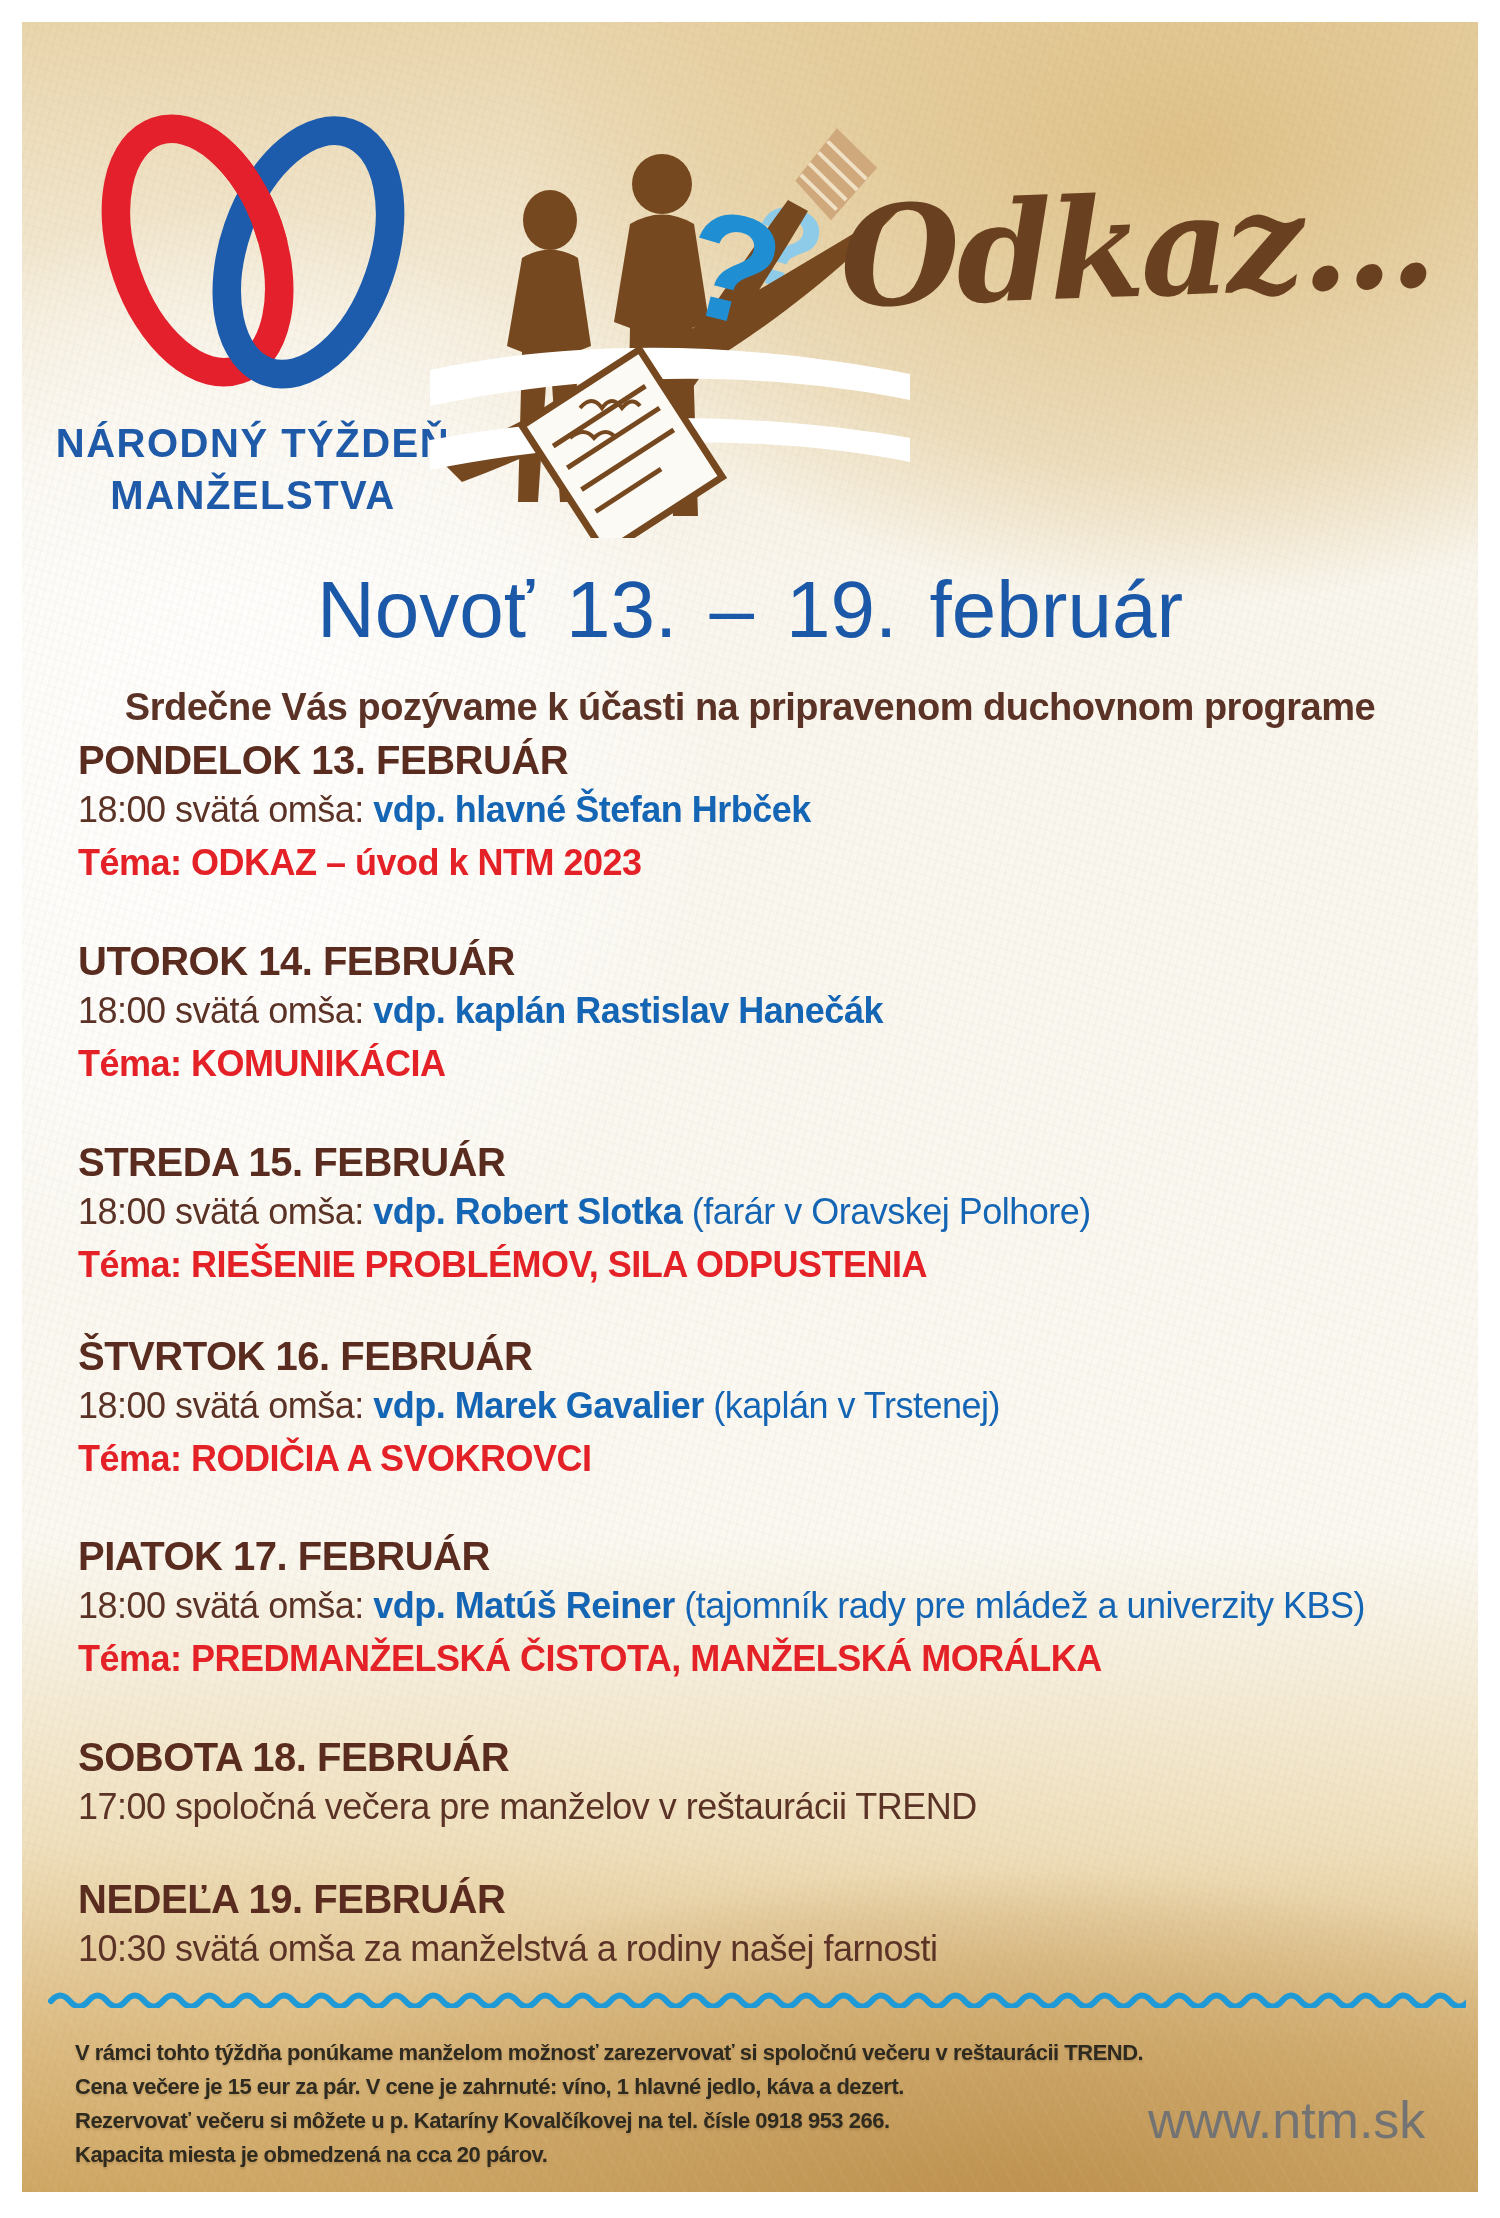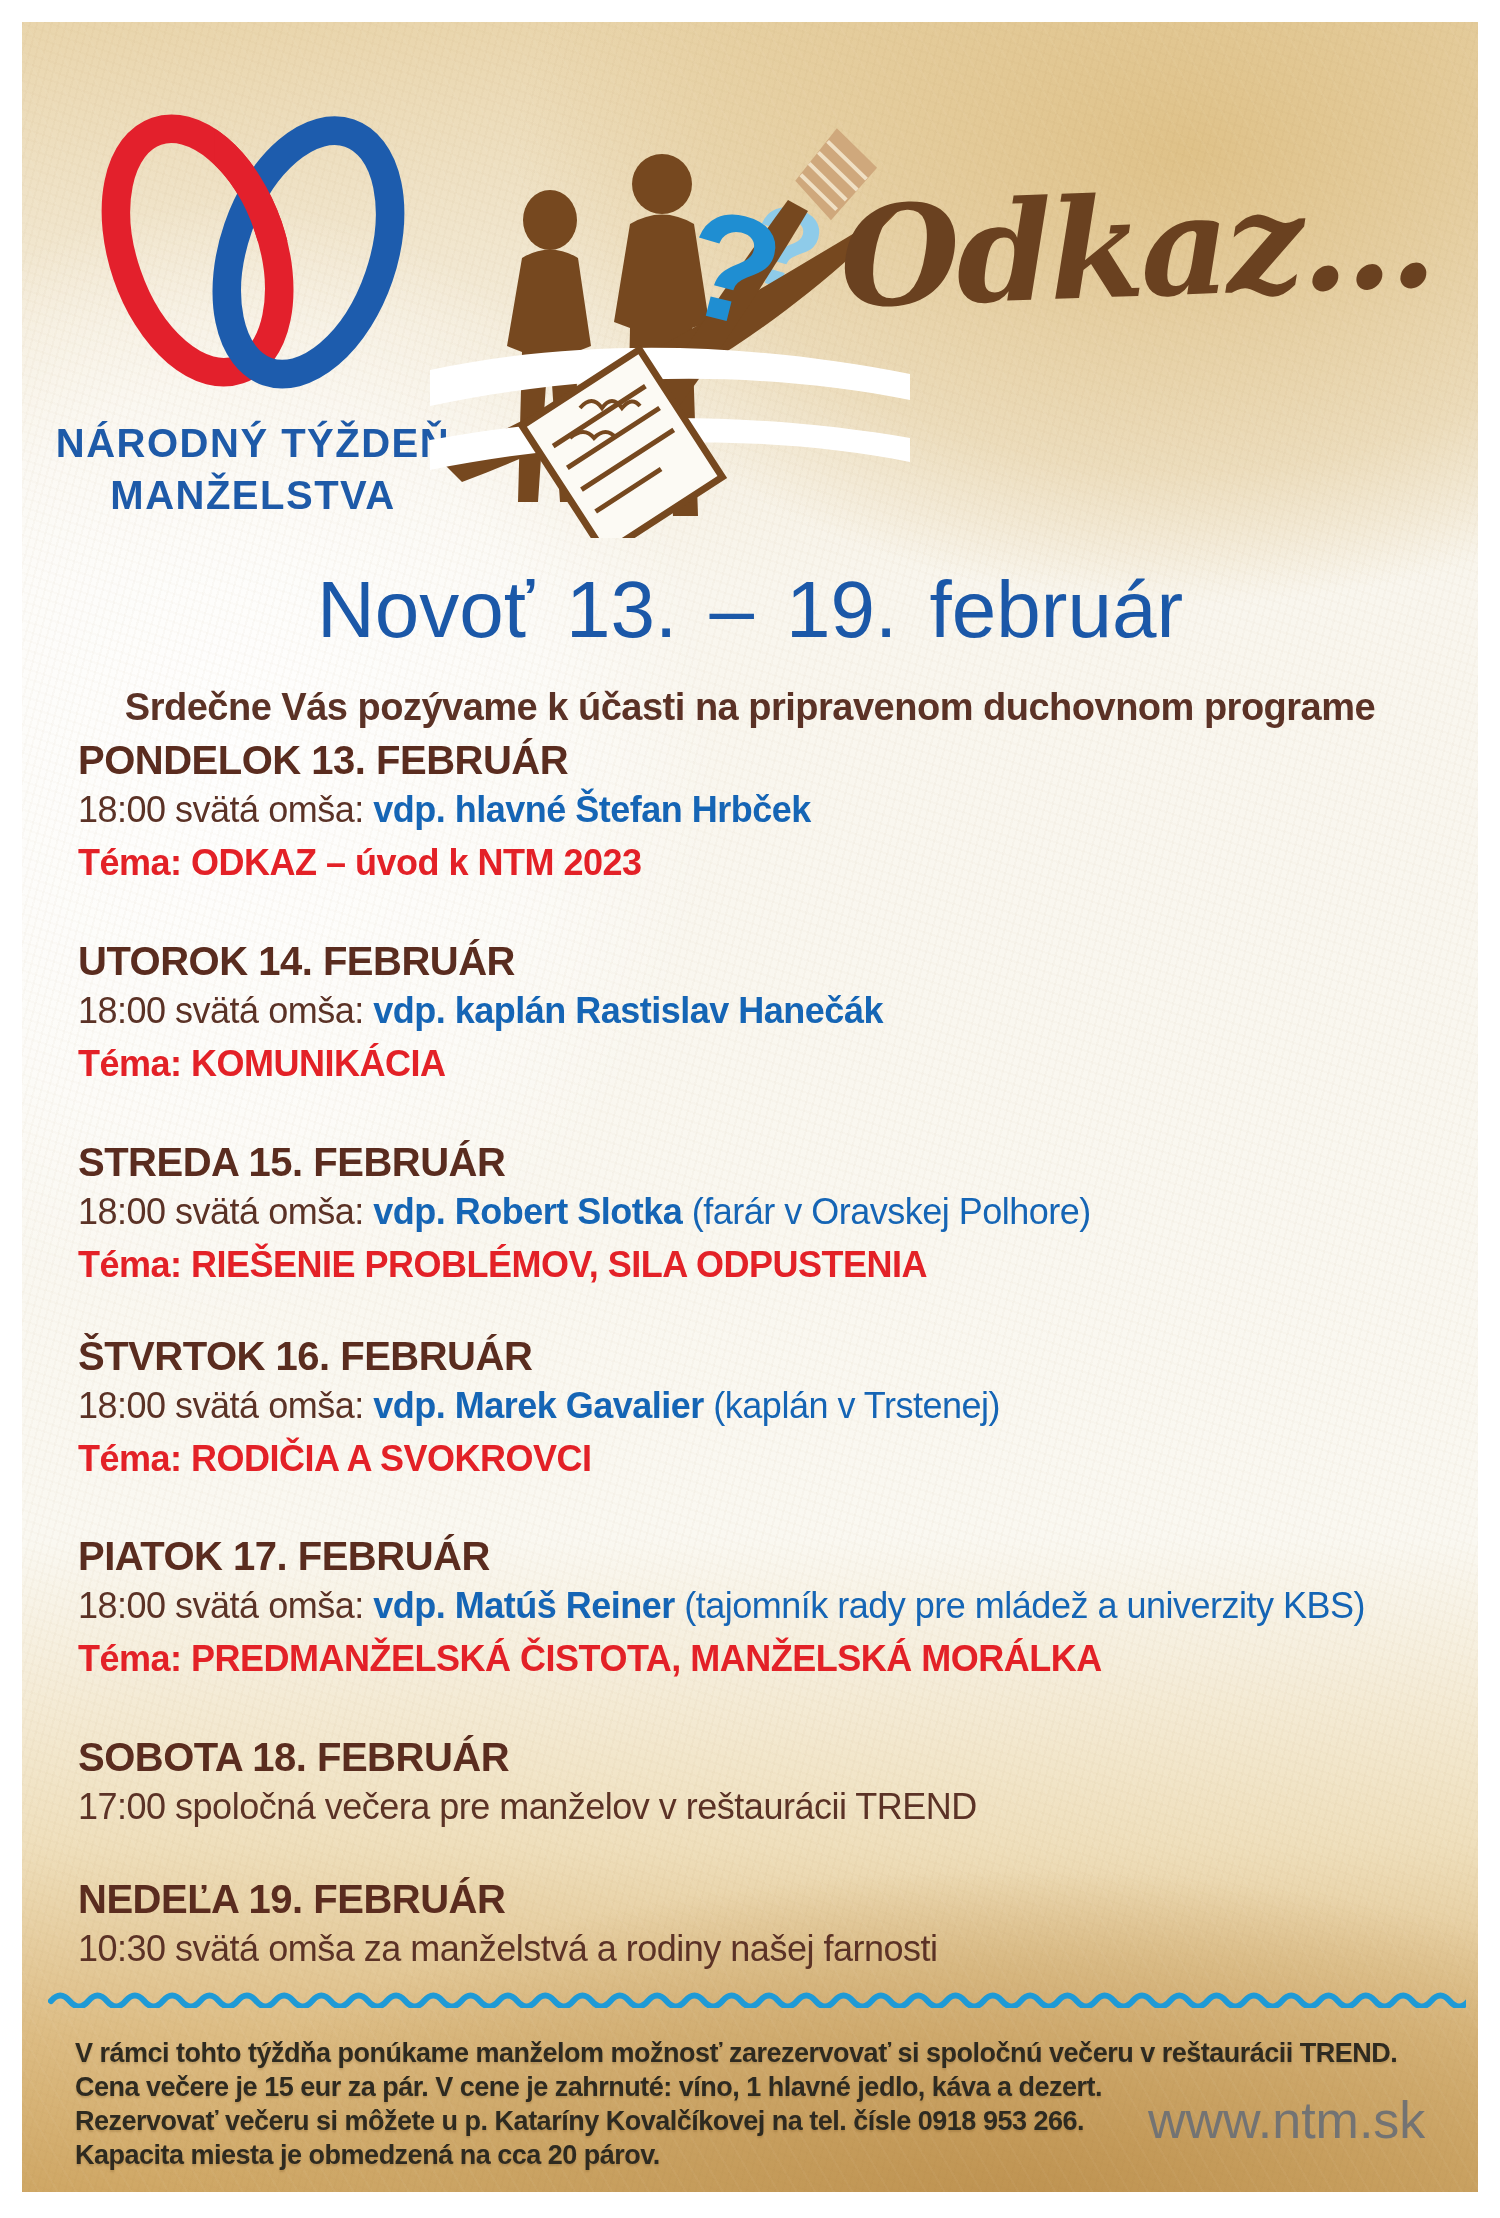--- a/index.html
+++ b/index.html
@@ -36,21 +36,21 @@
   
   .day{left:78px;right:30px;white-space:nowrap;}
   .day-title{font-weight:bold;font-size:40px;line-height:46px;color:#5a2c1f;letter-spacing:-0.5px;}
   .day-line{font-size:36px;line-height:53px;letter-spacing:-0.5px;}
   .t-brown{color:#5b3226;}
   .t-name{color:#1565b5;font-weight:bold;}
   .t-note{color:#1565b5;margin-top:16px;}
   .t-red{color:#e32127;font-weight:bold;}
   
   .wave{left:48px;top:1986px;width:1418px;height:22px;}
-  .footer-lines{left:75px;top:2036px;font-weight:bold;font-size:27px;line-height:34px;
+  .footer-lines{left:75px;top:2036px;font-weight:bold;font-size:22px;line-height:34px;
                 color:#2e2a20;letter-spacing:-0.5px;text-shadow:0 2px 2px rgba(110,75,25,.25);white-space:nowrap;}
   .www{left:1148px;top:2090px;font-size:52px;color:#737373;letter-spacing:0px;}
 </style>
 </head>
 <body>
 
 <div class="poster">
   <div class="parchment"></div>
 
   <div class="abs logo">

